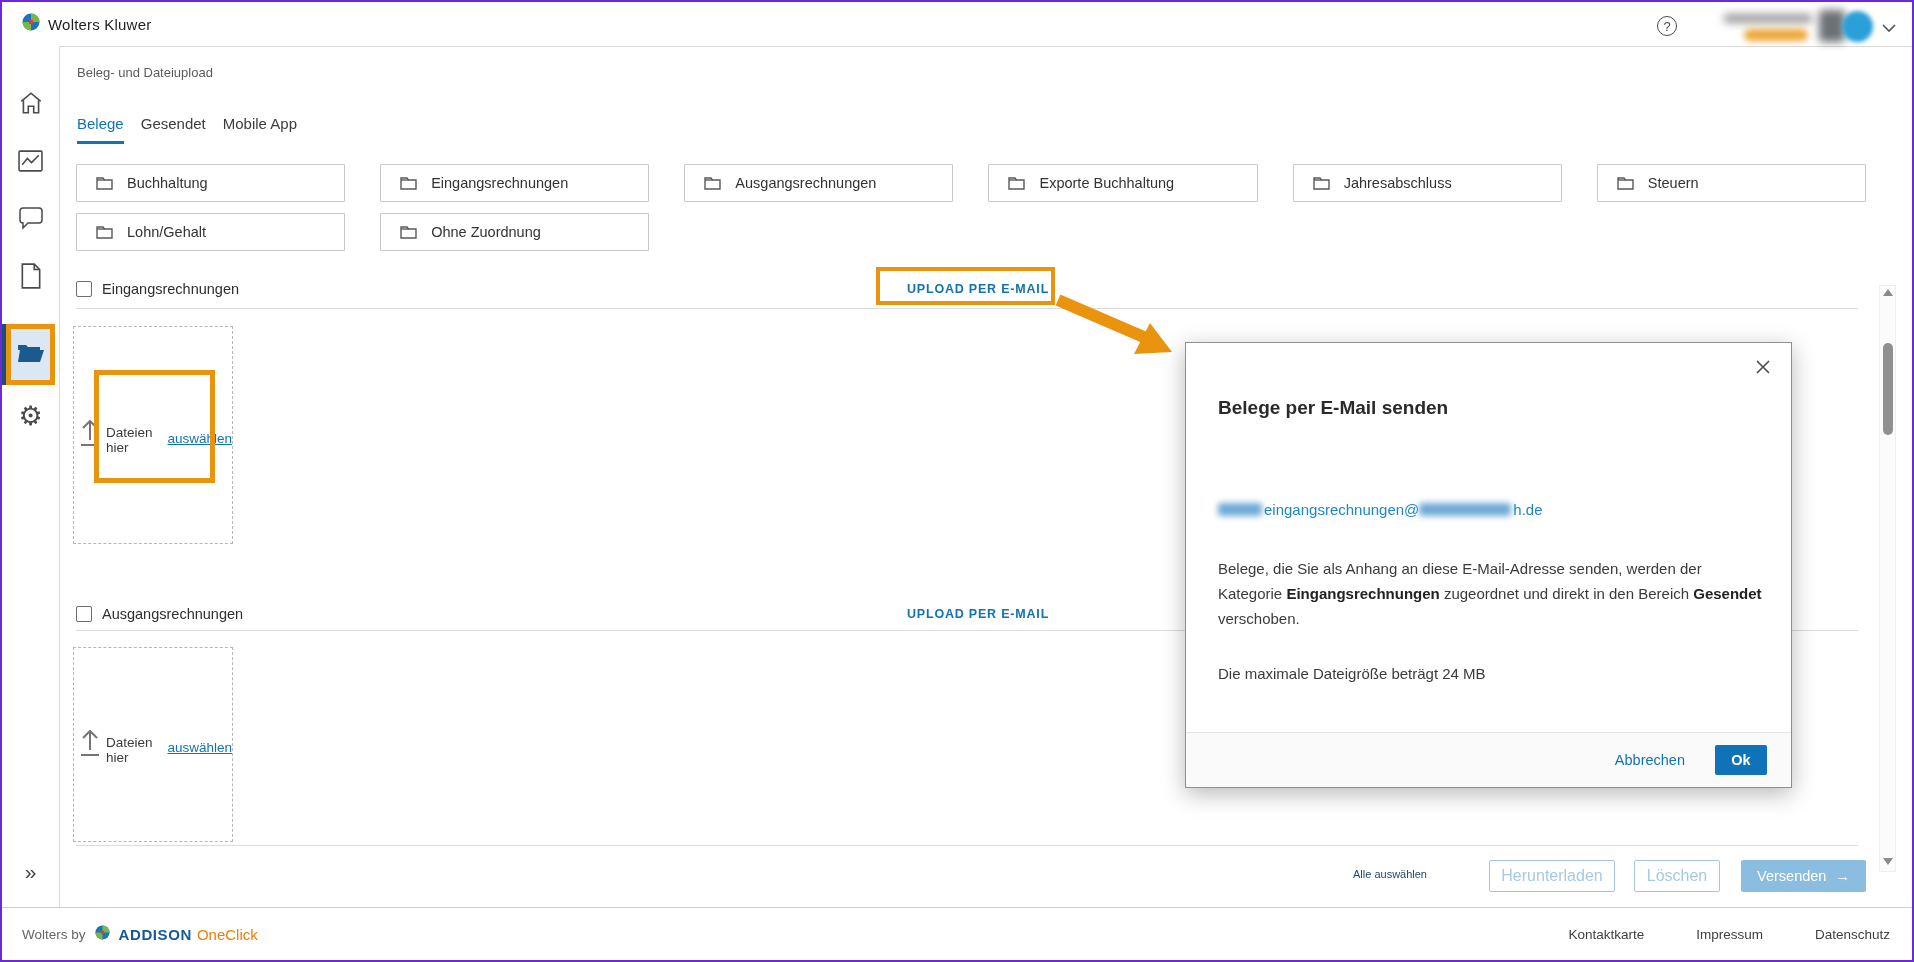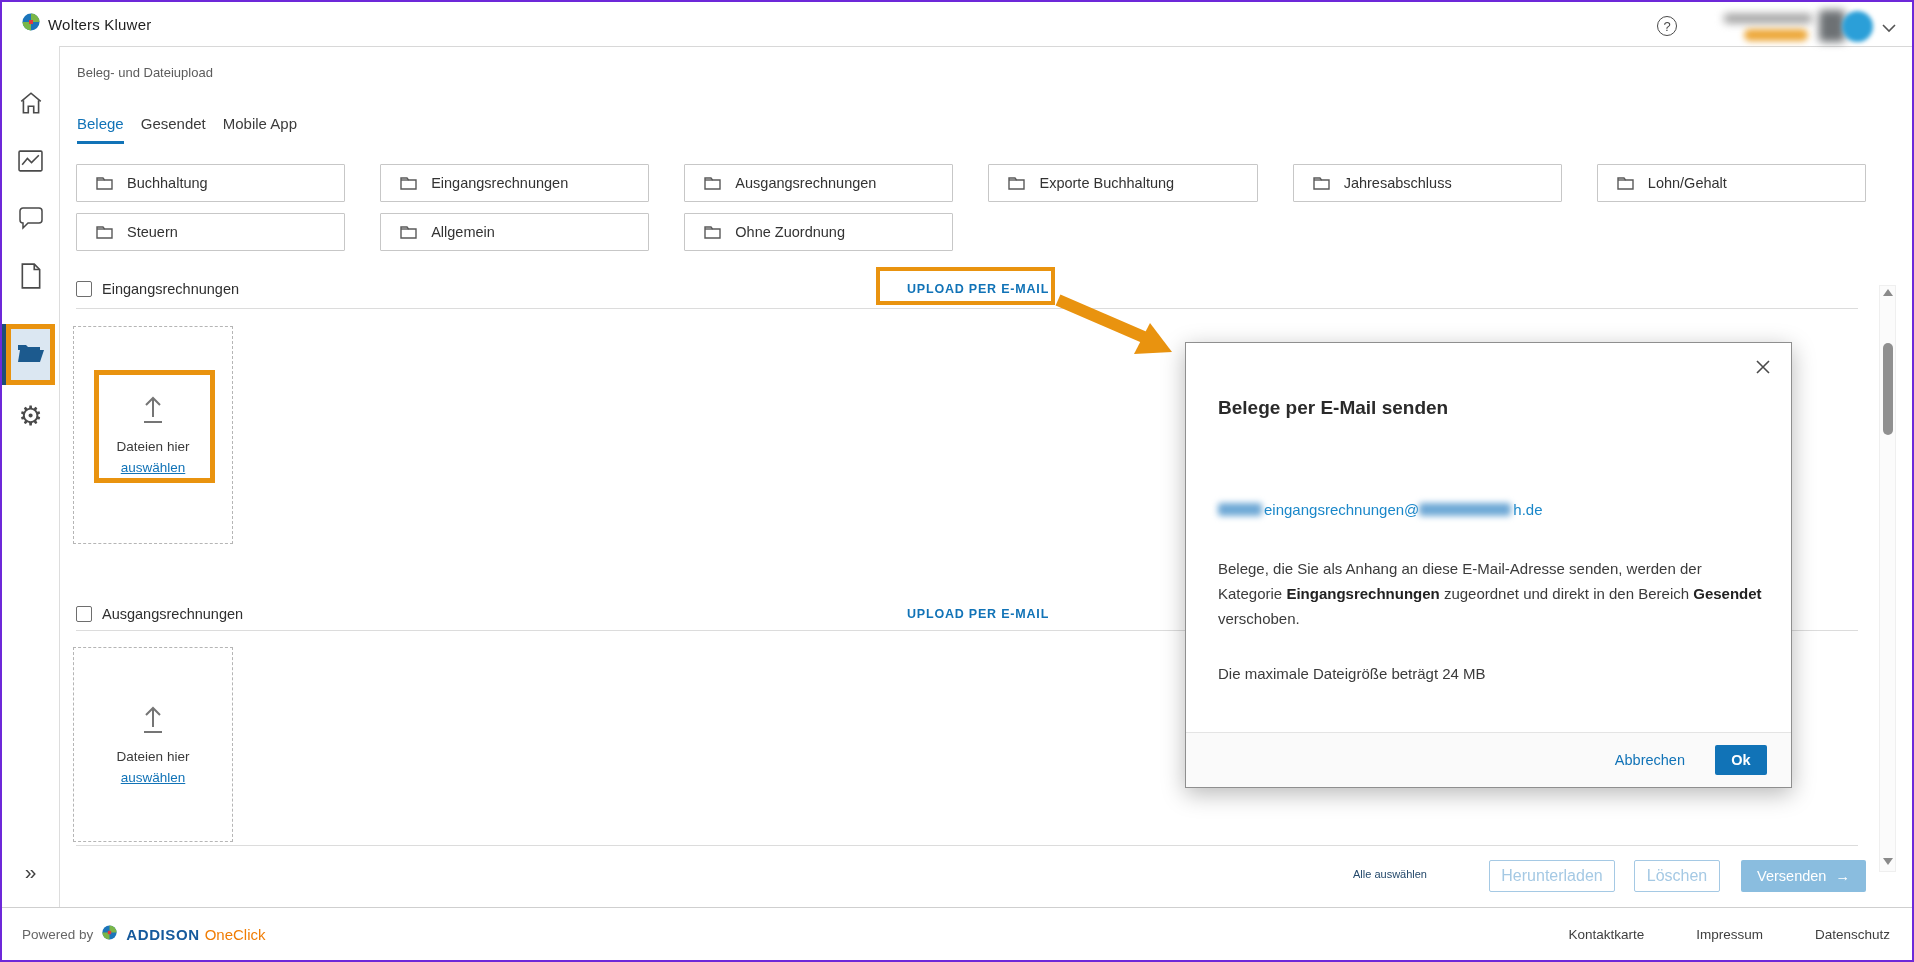--- a/index.html
+++ b/index.html
@@ -39,21 +39,21 @@
   .cat-btn{height:38px;border:1px solid #c7c7c7;background:#fff;display:flex;align-items:center;gap:14px;
     padding:0 19px;font-size:14.5px;color:#333;box-sizing:border-box;border-radius:1px;cursor:pointer;}
 
   
   .checkbox{width:16px;height:16px;border:1px solid #6e6e6e;border-radius:2px;background:#fff;box-sizing:border-box;}
   .sec-label{font-size:14.5px;color:#2f2f2f;}
   .upload-link{font-size:12.5px;font-weight:700;letter-spacing:.8px;color:#1173b7;cursor:pointer;}
   .divider{position:absolute;left:74px;width:1782px;border-top:1px solid #dcdcdc;}
 
   .dz{position:absolute;left:71px;width:160px;border:1px dashed #b5b5b5;background:#fff;box-sizing:border-box;
-    display:flex;flex-direction:column;align-items:center;justify-content:center;}
+    display:flex;align-items:center;justify-content:center;}
   .dz-line{font-size:13.5px;color:#3a3a3a;margin-top:10px;}
   .dz-link{font-size:13.5px;color:#1173b7;text-decoration:underline;margin-top:6px;cursor:pointer;}
 
   
   .ann{position:absolute;border:4px solid #e9930f;box-sizing:border-box;pointer-events:none;}
 
   
   .modal{position:absolute;left:1183px;top:340px;width:607px;height:446px;background:#fff;border:1px solid #8f8f8f;
     box-shadow:0 6px 22px rgba(0,0,0,.28);box-sizing:border-box;}
   .modal-close{position:absolute;right:18px;top:16px;width:18px;height:18px;cursor:pointer;}
@@ -209,35 +209,28 @@
           <path d="M1 2 h6 l1.5 2 H16 v9 H1 z"></path>
           <path d="M1 4 h7.5"></path>
         </svg>
       <span>Jahresabschluss</span>
     </div>
     <div class="cat-btn">
       <svg width="17" height="14" viewBox="0 0 17 14" fill="none" stroke="#5a5a5a" stroke-width="1.4">
           <path d="M1 2 h6 l1.5 2 H16 v9 H1 z"></path>
           <path d="M1 4 h7.5"></path>
         </svg>
+      <span>Steuern</span>
+    </div>
+    <div class="cat-btn">
+      <svg width="17" height="14" viewBox="0 0 17 14" fill="none" stroke="#5a5a5a" stroke-width="1.4">
+          <path d="M1 2 h6 l1.5 2 H16 v9 H1 z"></path>
+          <path d="M1 4 h7.5"></path>
+        </svg>
       <span>Lohn/Gehalt</span>
-    </div>
-    <div class="cat-btn">
-      <svg width="17" height="14" viewBox="0 0 17 14" fill="none" stroke="#5a5a5a" stroke-width="1.4">
-          <path d="M1 2 h6 l1.5 2 H16 v9 H1 z"></path>
-          <path d="M1 4 h7.5"></path>
-        </svg>
-      <span>Steuern</span>
-    </div>
-    <div class="cat-btn">
-      <svg width="17" height="14" viewBox="0 0 17 14" fill="none" stroke="#5a5a5a" stroke-width="1.4">
-          <path d="M1 2 h6 l1.5 2 H16 v9 H1 z"></path>
-          <path d="M1 4 h7.5"></path>
-        </svg>
-      <span>Allgemein</span>
     </div>
     <div class="cat-btn">
       <svg width="17" height="14" viewBox="0 0 17 14" fill="none" stroke="#5a5a5a" stroke-width="1.4">
           <path d="M1 2 h6 l1.5 2 H16 v9 H1 z"></path>
           <path d="M1 4 h7.5"></path>
         </svg>
       <span>Ohne Zuordnung</span>
     </div>
   </div>
 
@@ -308,21 +301,21 @@
   <div class="abs select-all">Alle auswählen</div>
   <button class="btn-outline" style="left:1487px;width:126px;">Herunterladen</button>
   <button class="btn-outline" style="left:1632px;width:86px;">Löschen</button>
   <button class="btn-send">
     <span>Versenden</span>
     <span>→</span>
   </button>
 
   <div class="footer">
     <div class="powered">
-      <span class="powered-txt">Powered by</span>
+      <span class="powered-txt">Wolters by</span>
       <span>
         <svg width="15" height="15" viewBox="0 0 18 18">
           <circle cx="9" cy="9" r="8.5" fill="#1b75bb"></circle>
           <path d="M9 .5 A8.5 8.5 0 0 1 17.5 9 L9 9 Z" fill="#7ab648"></path>
           <path d="M9 17.5 A8.5 8.5 0 0 1 .5 9 L9 9 Z" fill="#7ab648"></path>
           <rect x="7" y="7" width="4" height="4" fill="#e0393f"></rect>
         </svg>
       </span>
       <span class="addison">ADDISON</span>
       <span class="oneclick">OneClick</span>

